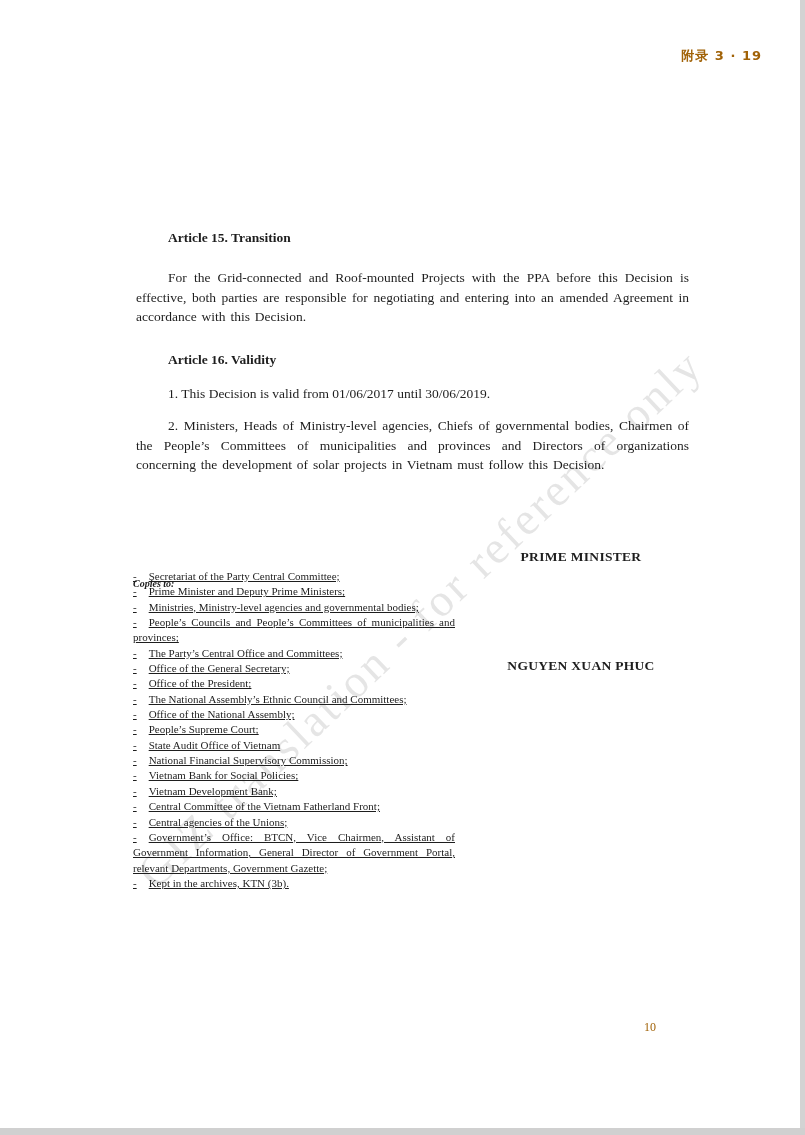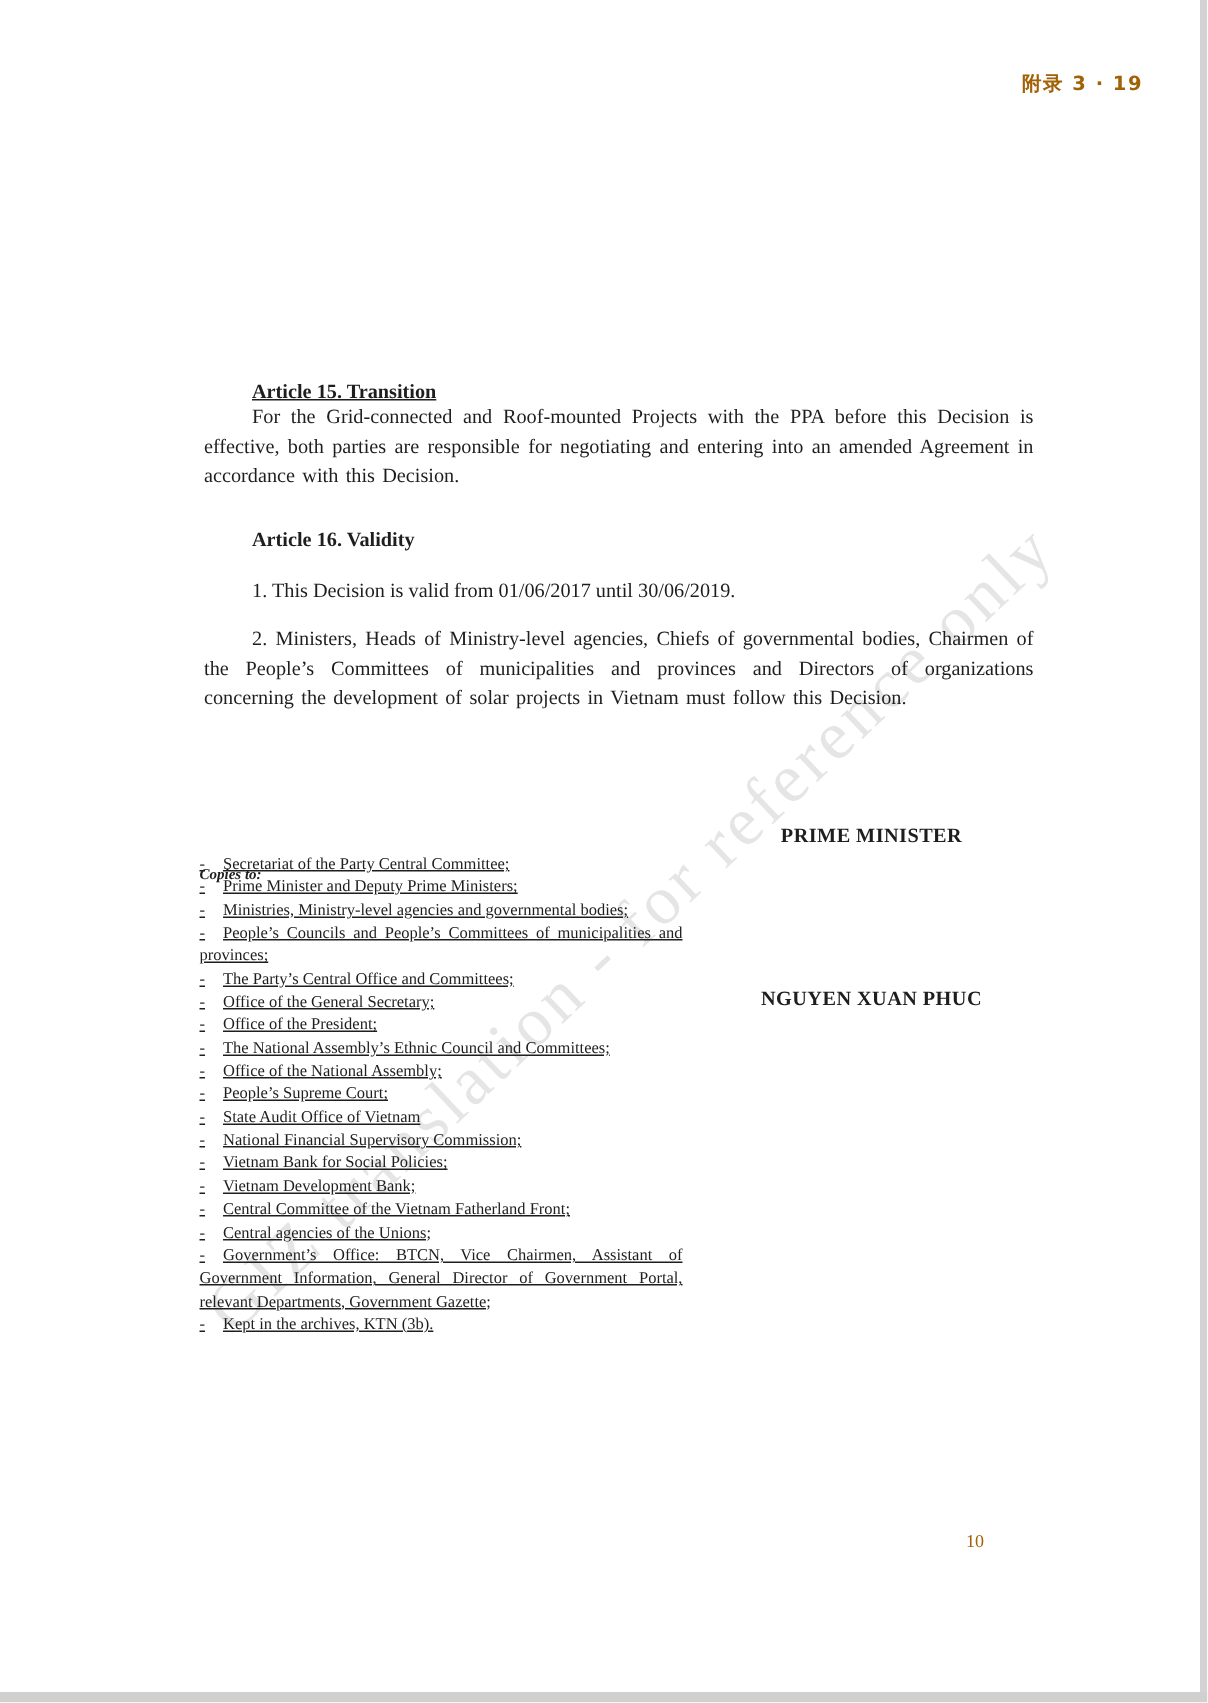--- a/index.html
+++ b/index.html
@@ -21,21 +21,21 @@
   .hdr-right {
     position:absolute; top:47px; right:43px;
     font-family:"DejaVu Sans", sans-serif;
     font-size:13px; font-weight:bold; letter-spacing:1px;
     color:#a16207;
   }
   .h-article {
     position:absolute; left:168px;
     font-size:13.5px; font-weight:bold;
   }
-  .h-a15 { top:253px;text-decoration:underline; }
+  .h-a15 { top:230px; }
   .h-a16 { top:352px; }
   .body-p {
     position:absolute; left:136px; width:553px;
     font-size:13.5px; line-height:19.7px;
     text-align:justify; text-indent:32px;
     word-spacing:1.5px;
   }
   .p-transition { top:268px; }
   .p-validity-1 { top:384px; text-align:left; word-spacing:normal; }
   .p-validity-2 { top:416px; }

